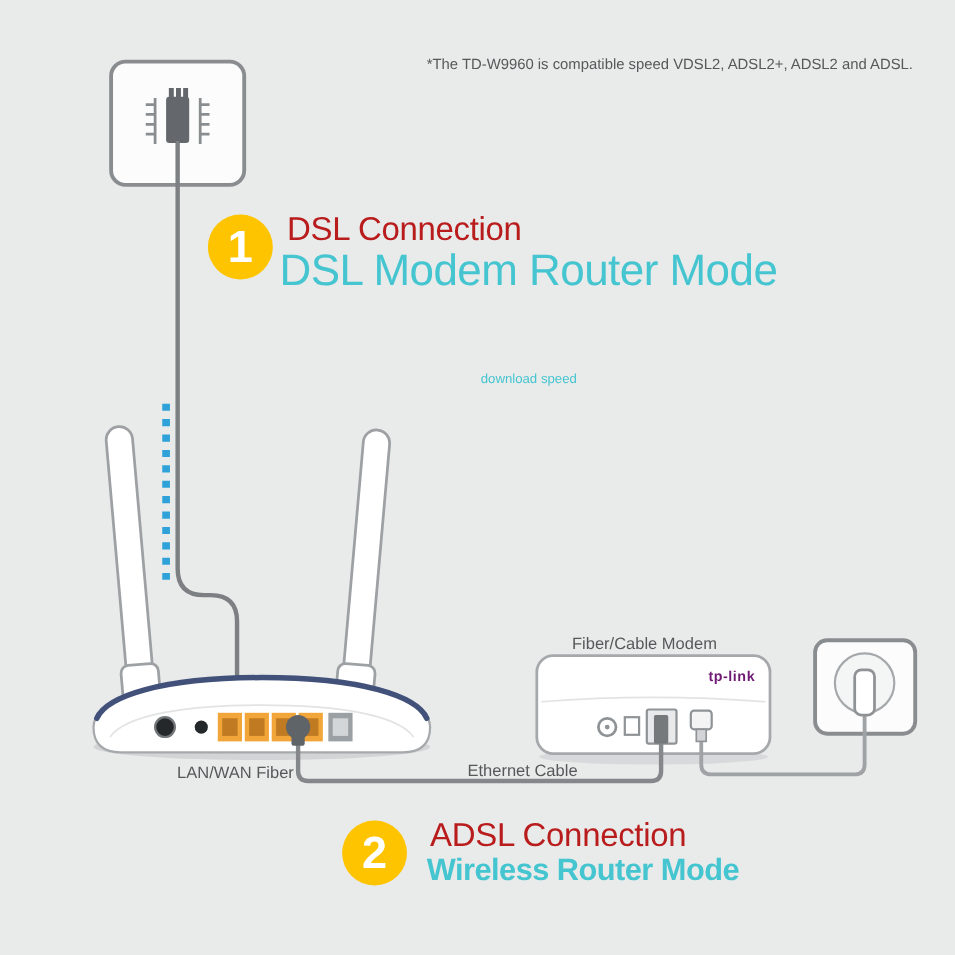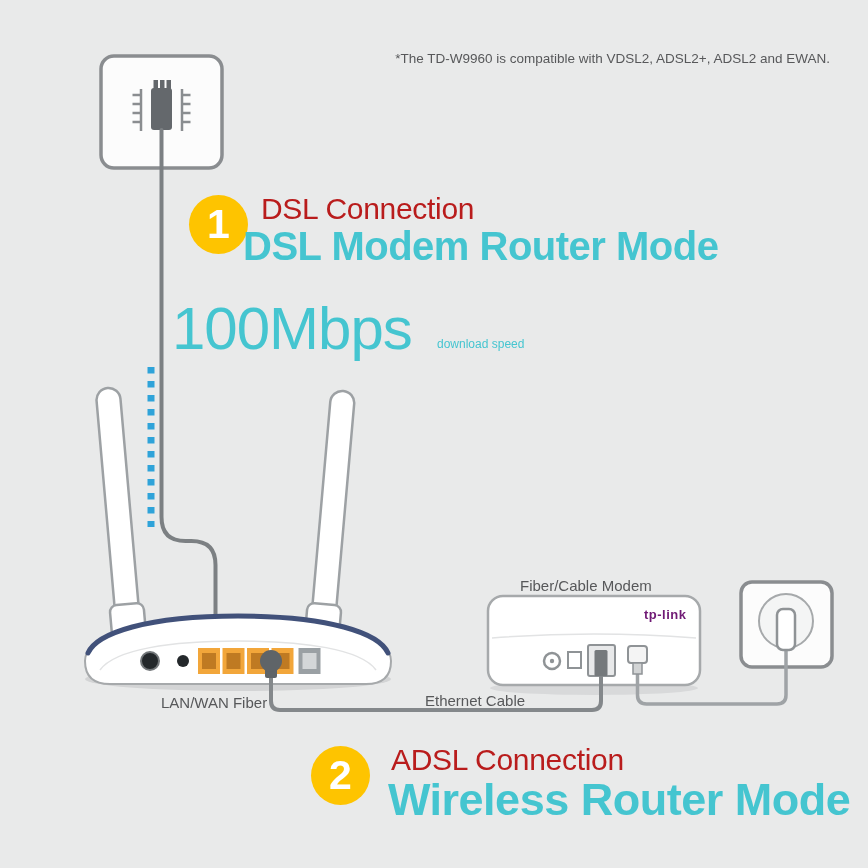--- a/index.html
+++ b/index.html
@@ -14,23 +14,23 @@
   .badge {
     position:absolute; width:59px; height:59px; border-radius:50%;
     background:#fec400; color:#ffffff; font-weight:bold; font-size:41px;
     display:flex; align-items:center; justify-content:center; line-height:1;
   }
   .badge-1 { left:189px; top:195px; }
   .badge-2 { left:311px; top:746px; }
   .step-title { color:#b91c1c; font-size:30px; line-height:1; letter-spacing:-0.3px; }
   .step-mode  { color:#45c5d0; font-size:40px; line-height:1; letter-spacing:-0.5px; }
   .t1 { left:261px; top:194px; }
-  .m1 { left:243px; top:226px;font-weight:bold; }
+  .m1 { left:254px; top:226px; }
   .t2 { left:391px; top:745px; }
-  .m2 { left:388px; top:777px; font-weight:bold; font-size:45px; }
+  .m2 { left:388px; top:777px; font-weight:bold; font-size:28px; }
   .speed { left:172px; top:299px; font-size:60px; color:#45c5d0; line-height:1; letter-spacing:-1px; }
   .speed-caption { left:437px; top:337px; font-size:12px; color:#45c5d0; }
   .small-label { font-size:15px; color:#57585a; }
   .lbl-lanwan { left:161px; top:694px; }
   .lbl-eth    { left:425px; top:692px;text-align:right; }
   .lbl-modem  { left:520px; top:577px; }
   .brand { left:644px; top:607px; font-size:13px; font-weight:bold; color:#701a75; letter-spacing:0.5px; }
 </style>
 </head>
 <body>
@@ -116,29 +116,28 @@
     <path d="M637.5 672 L637.5 695 Q637.5 704 646.5 704 L777 704 Q786 704 786 695 L786 644" fill="none" stroke="#9fa3a6" stroke-width="3.5"></path>
     <g>
       <rect x="628" y="646" width="19" height="17" rx="3" fill="#f4f4f4" stroke="#8f9396" stroke-width="2"></rect>
       <rect x="633" y="663" width="9" height="11" fill="#d2d4d5" stroke="#8f9396" stroke-width="1.5"></rect>
     </g>
     <g>
       <rect x="777" y="609" width="18" height="41" rx="6" fill="#ffffff" stroke="#8f9396" stroke-width="2.5"></rect>
     </g>
   </svg>
 
-  <div class="txt disclaimer">*The TD-W9960 is compatible with VDSL2, ADSL2+, ADSL2 and EWAN.</div>
+  <div class="txt disclaimer">*The TD-W9960 is compatible speed VDSL2, ADSL2+, ADSL2 and ADSL.</div>
 
   <div class="badge badge-1">
     <span>1</span>
   </div>
   <div class="txt step-title t1">DSL Connection</div>
   <div class="txt step-mode m1">DSL Modem Router Mode</div>
 
-  <div class="txt speed">100Mbps</div>
   <div class="txt speed-caption">download speed</div>
 
   <div class="txt small-label lbl-lanwan">LAN/WAN Fiber</div>
   <div class="txt small-label lbl-eth">Ethernet Cable</div>
   <div class="txt small-label lbl-modem">Fiber/Cable Modem</div>
   <div class="txt brand">tp-link</div>
 
   <div class="badge badge-2">
     <span>2</span>
   </div>

